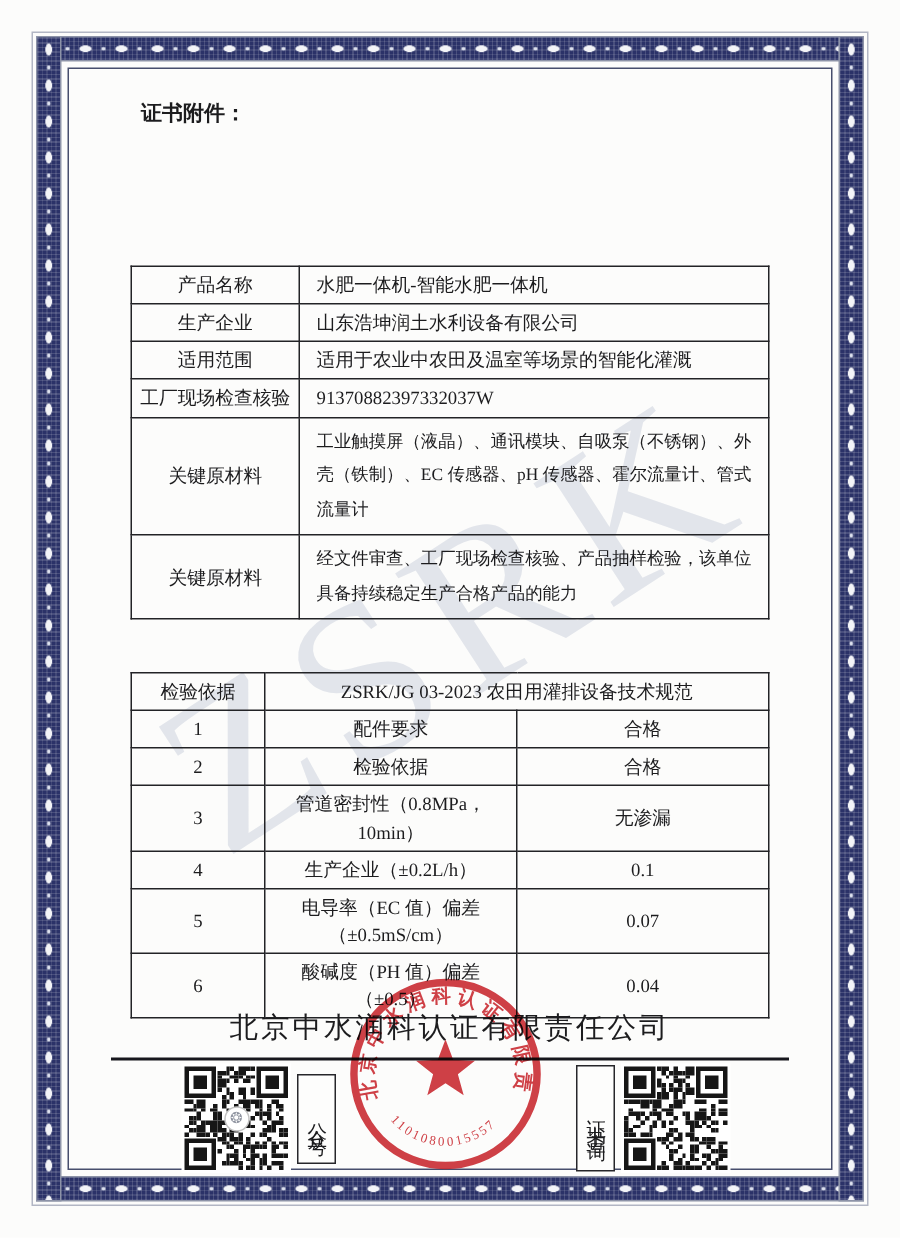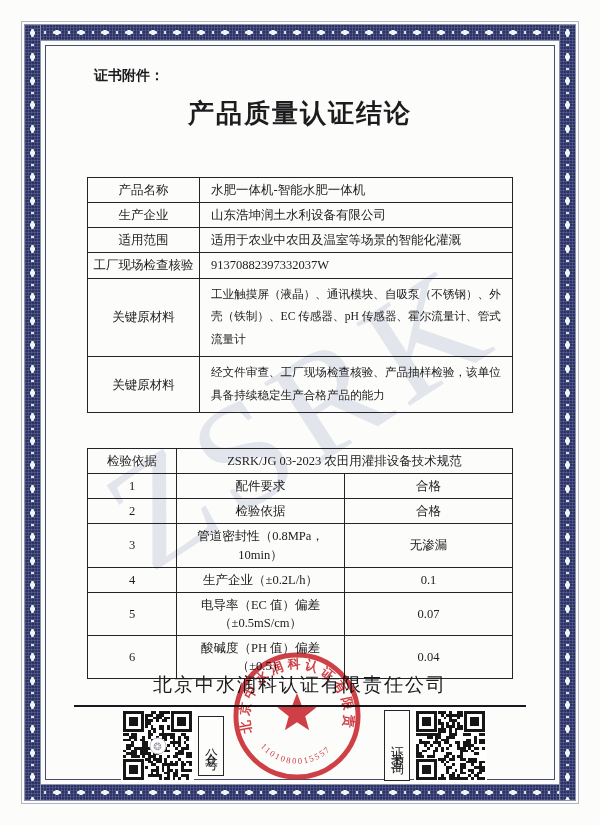--- a/index.html
+++ b/index.html
@@ -103,21 +103,20 @@
   <div class="band band-h band-bottom"></div>
   <div class="band band-v band-left"></div>
   <div class="band band-v band-right"></div>
   <div class="frame-inner"></div>
 
   <div class="watermark">ZSRK</div>
 
   <div class="content">
 
     <div class="attachment">证书附件：</div>
-    <div class="main-title">产品质量认证结论</div>
 
     <table class="t1">
       <tbody>
           <tr>
         <td class="lab">产品名称</td>
         <td class="val">水肥一体机-智能水肥一体机</td>
       </tr>
       <tr>
         <td class="lab">生产企业</td>
         <td class="val">山东浩坤润土水利设备有限公司</td>

